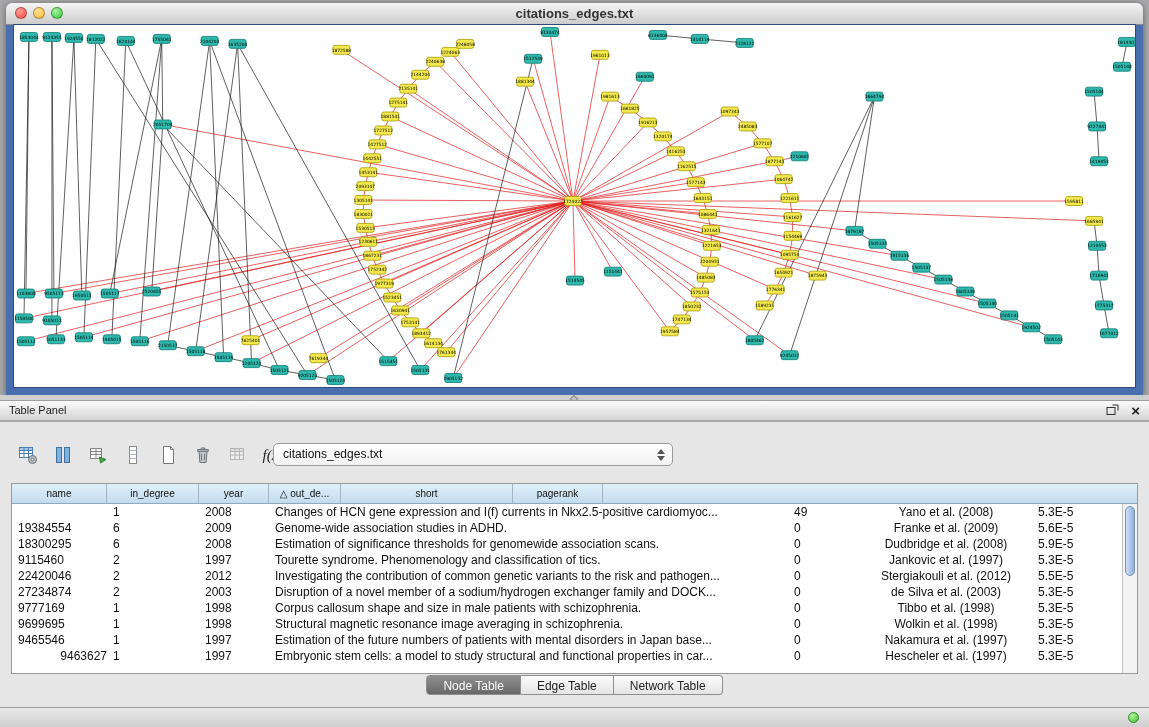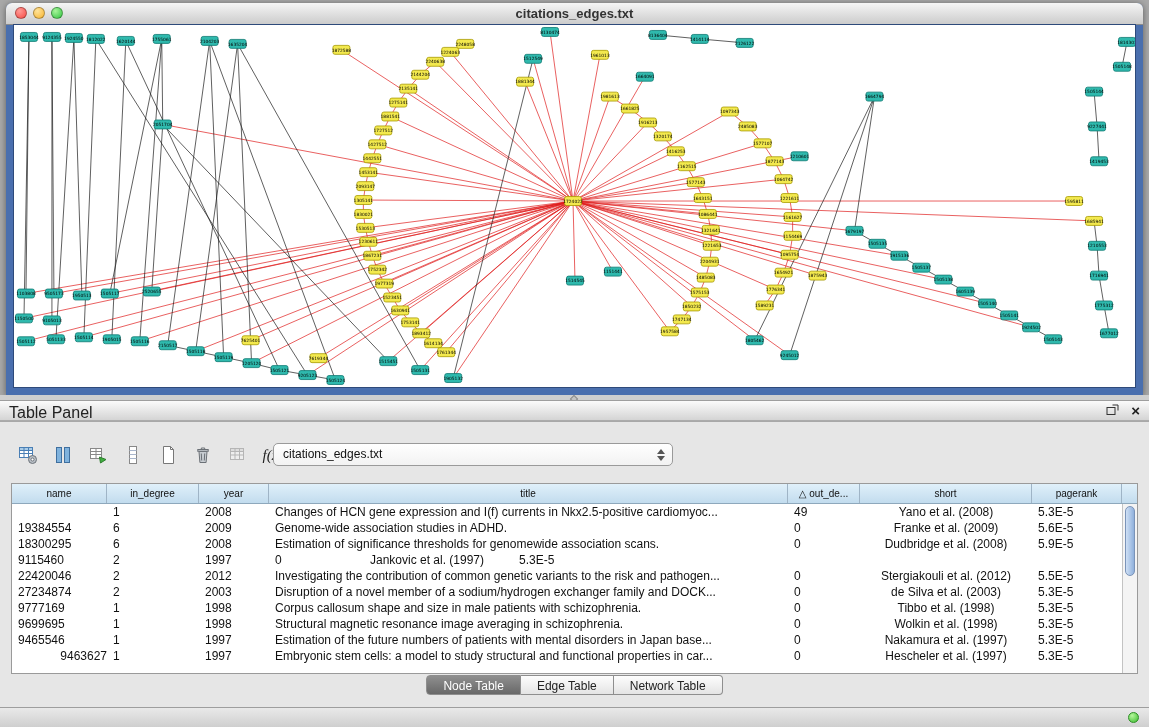--- a/index.html
+++ b/index.html
@@ -39,21 +39,21 @@
     position:absolute;left:571px;top:396px;width:6px;height:6px;
     background:#c4c4c4;border:1px solid #8a8a8a;transform:rotate(45deg);box-sizing:border-box;
   }
 
   
   .panel-header{
     position:absolute;left:0;top:400px;width:1149px;height:21px;
     background:linear-gradient(#fbfbfb,#d4d4d4);
     border-top:1px solid #9e9e9e;border-bottom:1px solid #ababab;box-sizing:border-box;
   }
-  .panel-title{position:absolute;left:9px;top:3px;font-size:16px;color:#222;}
+  .panel-title{position:absolute;left:9px;top:3px;font-size:11px;color:#222;}
   .panel-icons{position:absolute;right:9px;top:2px;height:16px;display:flex;align-items:center;gap:12px;}
   .float-ic{display:block;}
   .close-x{font-size:15px;font-weight:bold;color:#222;line-height:16px;cursor:default;}
 
   .panel-body{
     position:absolute;left:0;top:422px;width:1149px;height:285px;
     background:#e6e6e6;
   }
 
   
@@ -904,21 +904,20 @@
       <span class="tri-up"></span>
         <span class="tri-down"></span>
     </span>
   </div>
 
   <div class="table-box">
     <div class="thead" id="table-header">
         <div class="th" style="width: 95px;">name</div>
         <div class="th" style="width: 92px;">in_degree</div>
         <div class="th" style="width: 70px;">year</div>
-        <div class="th" style="width: 519px;">title</div>
         <div class="th" style="width: 72px;">△ out_de...</div>
         <div class="th" style="width: 172px;">short</div>
         <div class="th" style="width: 90px;">pagerank</div>
       </div>
     <div class="tbody" id="table-body">
         <div class="tr">
           <div class="td" style="width: 95px; margin-top: 14px;">18724007</div>
           <div class="td" style="width: 92px;">1</div>
           <div class="td" style="width: 70px;">2008</div>
           <div class="td" style="width: 519px;">Changes of HCN gene expression and I(f) currents in Nkx2.5-positive cardiomyoc...</div>
@@ -941,20 +940,21 @@
           <div class="td" style="width: 70px;">2008</div>
           <div class="td" style="width: 519px;">Estimation of significance thresholds for genomewide association scans.</div>
           <div class="td" style="width: 72px;">0</div>
           <div class="td c-center" style="width: 172px;">Dudbridge et al. (2008)</div>
           <div class="td" style="width: 90px;">5.9E-5</div>
         </div>
         <div class="tr">
           <div class="td" style="width: 95px;">9115460</div>
           <div class="td" style="width: 92px;">2</div>
           <div class="td" style="width: 70px;">1997</div>
+          <div class="td" style="width: 519px;">Tourette syndrome. Phenomenology and classification of tics.</div>
           <div class="td" style="width: 72px;">0</div>
           <div class="td c-center" style="width: 172px;">Jankovic et al. (1997)</div>
           <div class="td" style="width: 90px;">5.3E-5</div>
         </div>
         <div class="tr">
           <div class="td" style="width: 95px;">22420046</div>
           <div class="td" style="width: 92px;">2</div>
           <div class="td" style="width: 70px;">2012</div>
           <div class="td" style="width: 519px;">Investigating the contribution of common genetic variants to the risk and pathogen...</div>
           <div class="td" style="width: 72px;">0</div>

